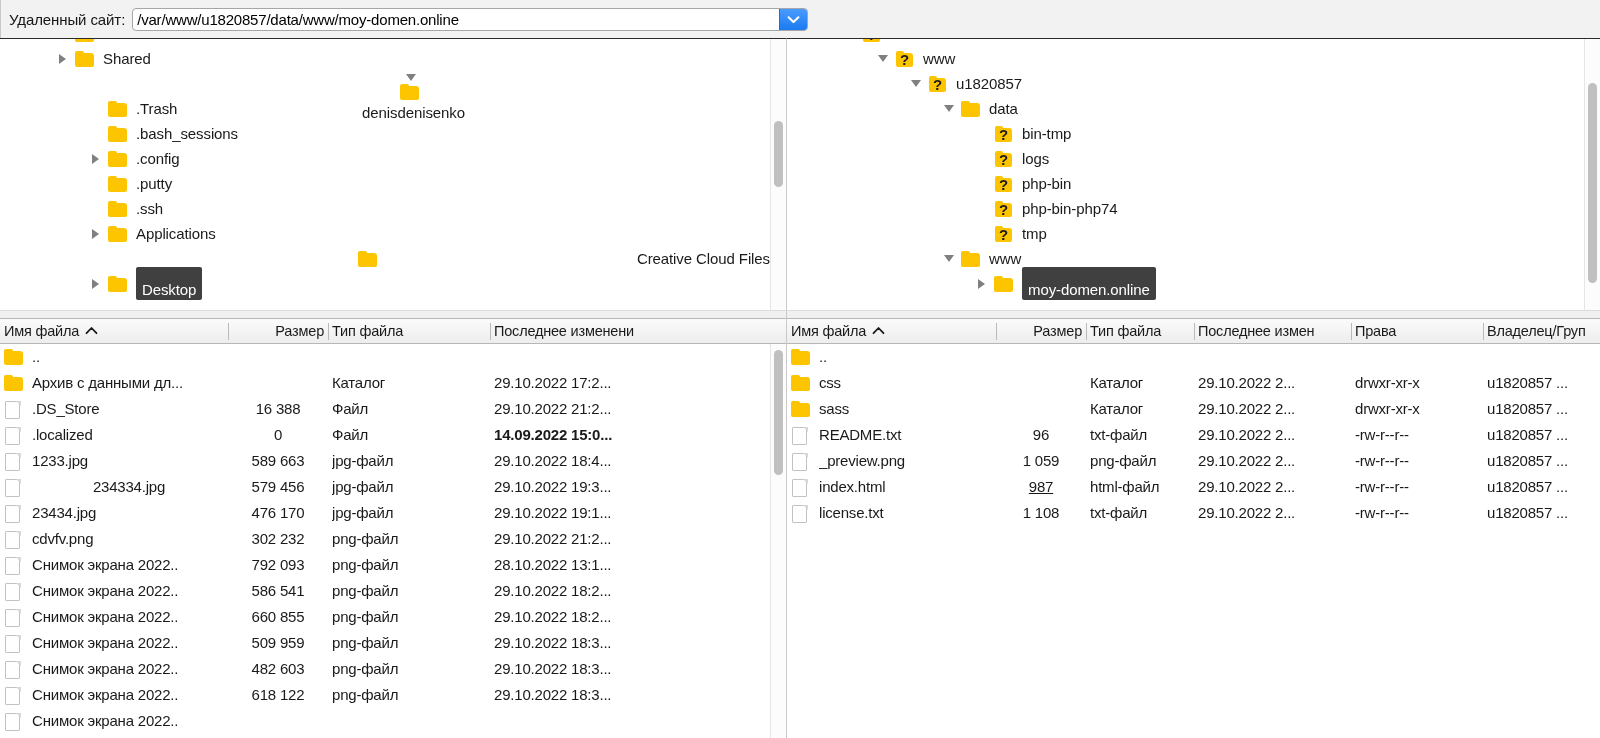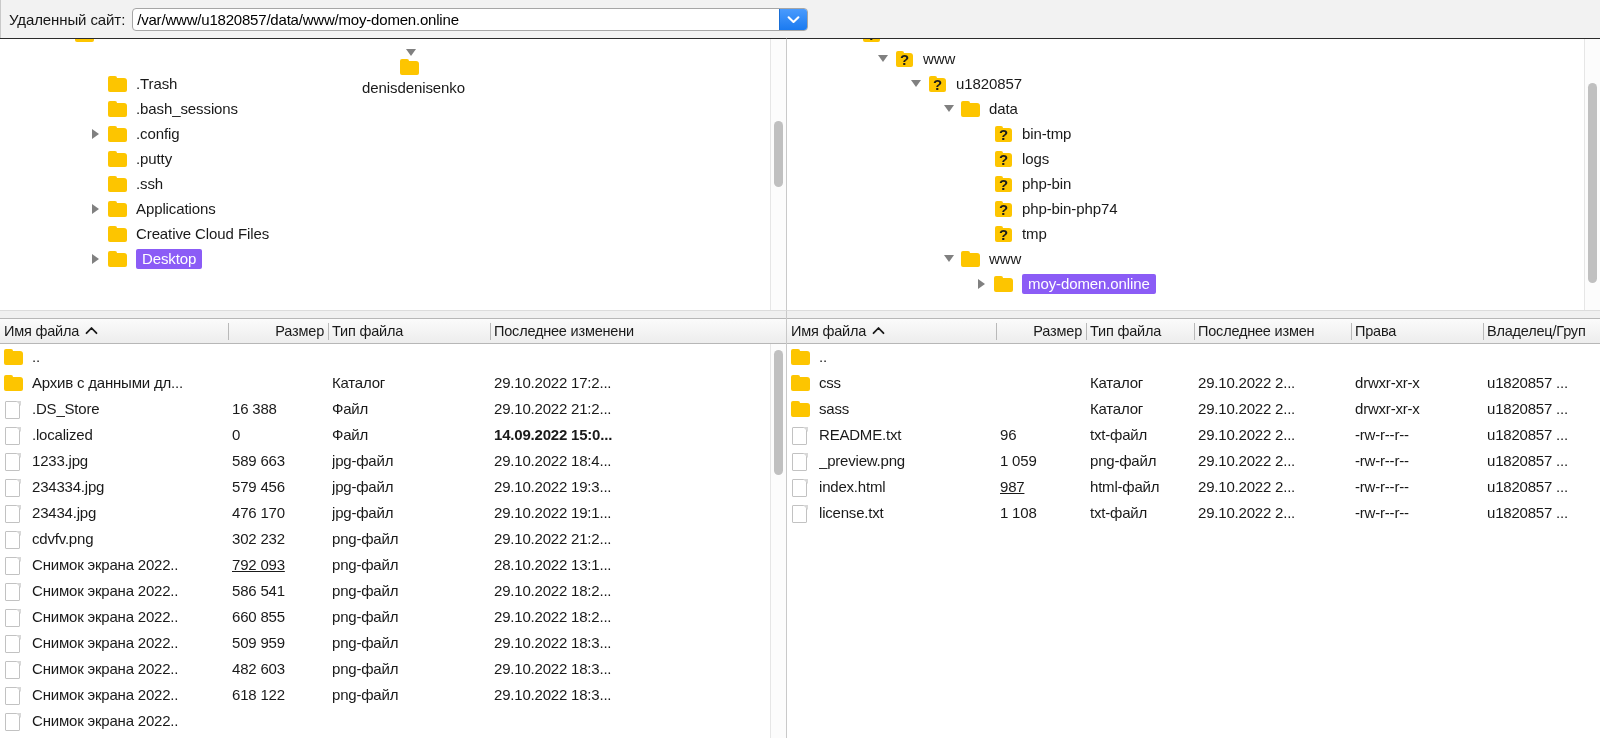--- a/index.html
+++ b/index.html
@@ -103,21 +103,21 @@
     position: absolute; left: 2px; top: 1px;
     width: 15px; height: 16px;
     color: #1b1b1b; font-size: 15px; font-weight: bold;
     font-family: "Liberation Sans", sans-serif;
     line-height: 16px; text-align: center;
   }
   .ficon.q .fbody { width: 17px; left: 1px; }
   .ficon.q .ftab  { width: 8px; left: 1px; }
   .tlabel { font-size: 15px; color: #1a1a1a; letter-spacing: -0.1px; }
   .tlabel.sel {
-    background: #8b5cf6; color: #ffffff; padding: 1px 6px 2px 6px;
+    background: #404040; color: #ffffff; padding: 14px 6px 2px 6px;
     border-radius: 2px;
   }
 
   
   .vscroll {
     position: absolute; top: 0; right: 0; bottom: 0; width: 16px;
     background: #fcfcfc; border-left: 1px solid #e6e6e6;
   }
   .vscroll .thumb {
     position: absolute; left: 3px; width: 9px;
@@ -156,21 +156,21 @@
 
   .lbody { position: relative; flex: 1 1 auto; overflow: hidden; }
   .lrows { position: absolute; inset: 0 16px 0 0; overflow: hidden; }
 
   .lrow { position: relative; height: 26px; white-space: nowrap; }
   .cell {
     position: absolute; top: 0; height: 26px; line-height: 26px;
     font-size: 15px; color: #1a1a1a; overflow: hidden;
     white-space: nowrap; letter-spacing: -0.2px;
   }
-  .cell.r { text-align: left; }
+  .cell.r { text-align: center; }
   .licon { position: absolute; top: 5px; width: 19px; height: 17px; }
   .licon .fbody {
     position: absolute; left: 0; top: 2px; width: 19px; height: 14px;
     background: #fdc500; border-radius: 1px 3px 2px 2px;
   }
   .licon .ftab {
     position: absolute; left: 0; top: 0; width: 9px; height: 3px;
     background: #fdc500; border-radius: 2px 2px 0 0;
   }
   .licon.doc .page {
@@ -211,20 +211,28 @@
     <div class="tree-pane left">
       <div class="tree-scroll">
         <div class="tree-inner" id="local-tree">
             <div class="trow" style="padding-left: 57px;">
               <span class="twist closed"></span>
               <span class="ficon">
                 <span class="fbody"></span>
               </span>
               <span class="tlabel">Guest</span>
             </div>
+            <div class="trow" style="padding-left: 57px;">
+              <span class="twist closed"></span>
+              <span class="ficon">
+                <span class="ftab"></span>
+                <span class="fbody"></span>
+              </span>
+              <span class="tlabel">Shared</span>
+            </div>
             <div class="trow" style="padding-left: 57px; flex-direction: column;">
               <span class="twist open"></span>
               <span class="ficon">
                 <span class="ftab"></span>
                 <span class="fbody"></span>
               </span>
               <span class="tlabel">denisdenisenko</span>
             </div>
             <div class="trow" style="padding-left: 90px;">
               <span class="twist"></span>
@@ -267,21 +275,21 @@
               <span class="tlabel">.ssh</span>
             </div>
             <div class="trow" style="padding-left: 90px; text-align: right;">
               <span class="twist closed"></span>
               <span class="ficon">
                 <span class="ftab"></span>
                 <span class="fbody"></span>
               </span>
               <span class="tlabel">Applications</span>
             </div>
-            <div class="trow" style="padding-left: 90px;">
+            <div class="trow" style="padding-left: 90px; justify-content: space-between;">
               <span class="twist"></span>
               <span class="ficon">
                 <span class="ftab"></span>
                 <span class="fbody"></span>
               </span>
               <span class="tlabel">Creative Cloud Files</span>
             </div>
             <div class="trow" style="padding-left: 90px;">
               <span class="twist closed"></span>
               <span class="ficon">
@@ -468,21 +476,21 @@
               <div class="cell" style="left: 32px; width: 194px;">1233.jpg</div>
               <div class="cell r" style="left: 232px; width: 92px;">589 663</div>
               <div class="cell" style="left: 332px; width: 152px;">jpg-файл</div>
               <div class="cell" style="left: 494px; width: 250px;">29.10.2022 18:4...</div>
             </div>
             <div class="lrow">
               <span class="licon doc" style="left: 4px;">
                 <span class="page"></span>
                 <span class="fold"></span>
               </span>
-              <div class="cell" style="left: 32px; width: 194px;">234334.jpg</div>
+              <div class="cell" style="left: 32px; width: 194px; text-align: center;">234334.jpg</div>
               <div class="cell r" style="left: 232px; width: 92px;">579 456</div>
               <div class="cell" style="left: 332px; width: 152px;">jpg-файл</div>
               <div class="cell" style="left: 494px; width: 250px;">29.10.2022 19:3...</div>
             </div>
             <div class="lrow">
               <span class="licon doc" style="left: 4px;">
                 <span class="page"></span>
                 <span class="fold"></span>
               </span>
               <div class="cell" style="left: 32px; width: 194px;">23434.jpg</div>
@@ -499,21 +507,21 @@
               <div class="cell r" style="left: 232px; width: 92px;">302 232</div>
               <div class="cell" style="left: 332px; width: 152px;">png-файл</div>
               <div class="cell" style="left: 494px; width: 250px;">29.10.2022 21:2...</div>
             </div>
             <div class="lrow">
               <span class="licon doc" style="left: 4px;">
                 <span class="page"></span>
                 <span class="fold"></span>
               </span>
               <div class="cell" style="left: 32px; width: 194px;">Снимок экрана 2022..</div>
-              <div class="cell r" style="left: 232px; width: 92px; text-decoration: underline;">792 093</div>
+              <div class="cell r" style="left: 232px; width: 92px;">792 093</div>
               <div class="cell" style="left: 332px; width: 152px;">png-файл</div>
               <div class="cell" style="left: 494px; width: 250px;">28.10.2022 13:1...</div>
             </div>
             <div class="lrow">
               <span class="licon doc" style="left: 4px;">
                 <span class="page"></span>
                 <span class="fold"></span>
               </span>
               <div class="cell" style="left: 32px; width: 194px;">Снимок экрана 2022..</div>
               <div class="cell r" style="left: 232px; width: 92px;">586 541</div>

